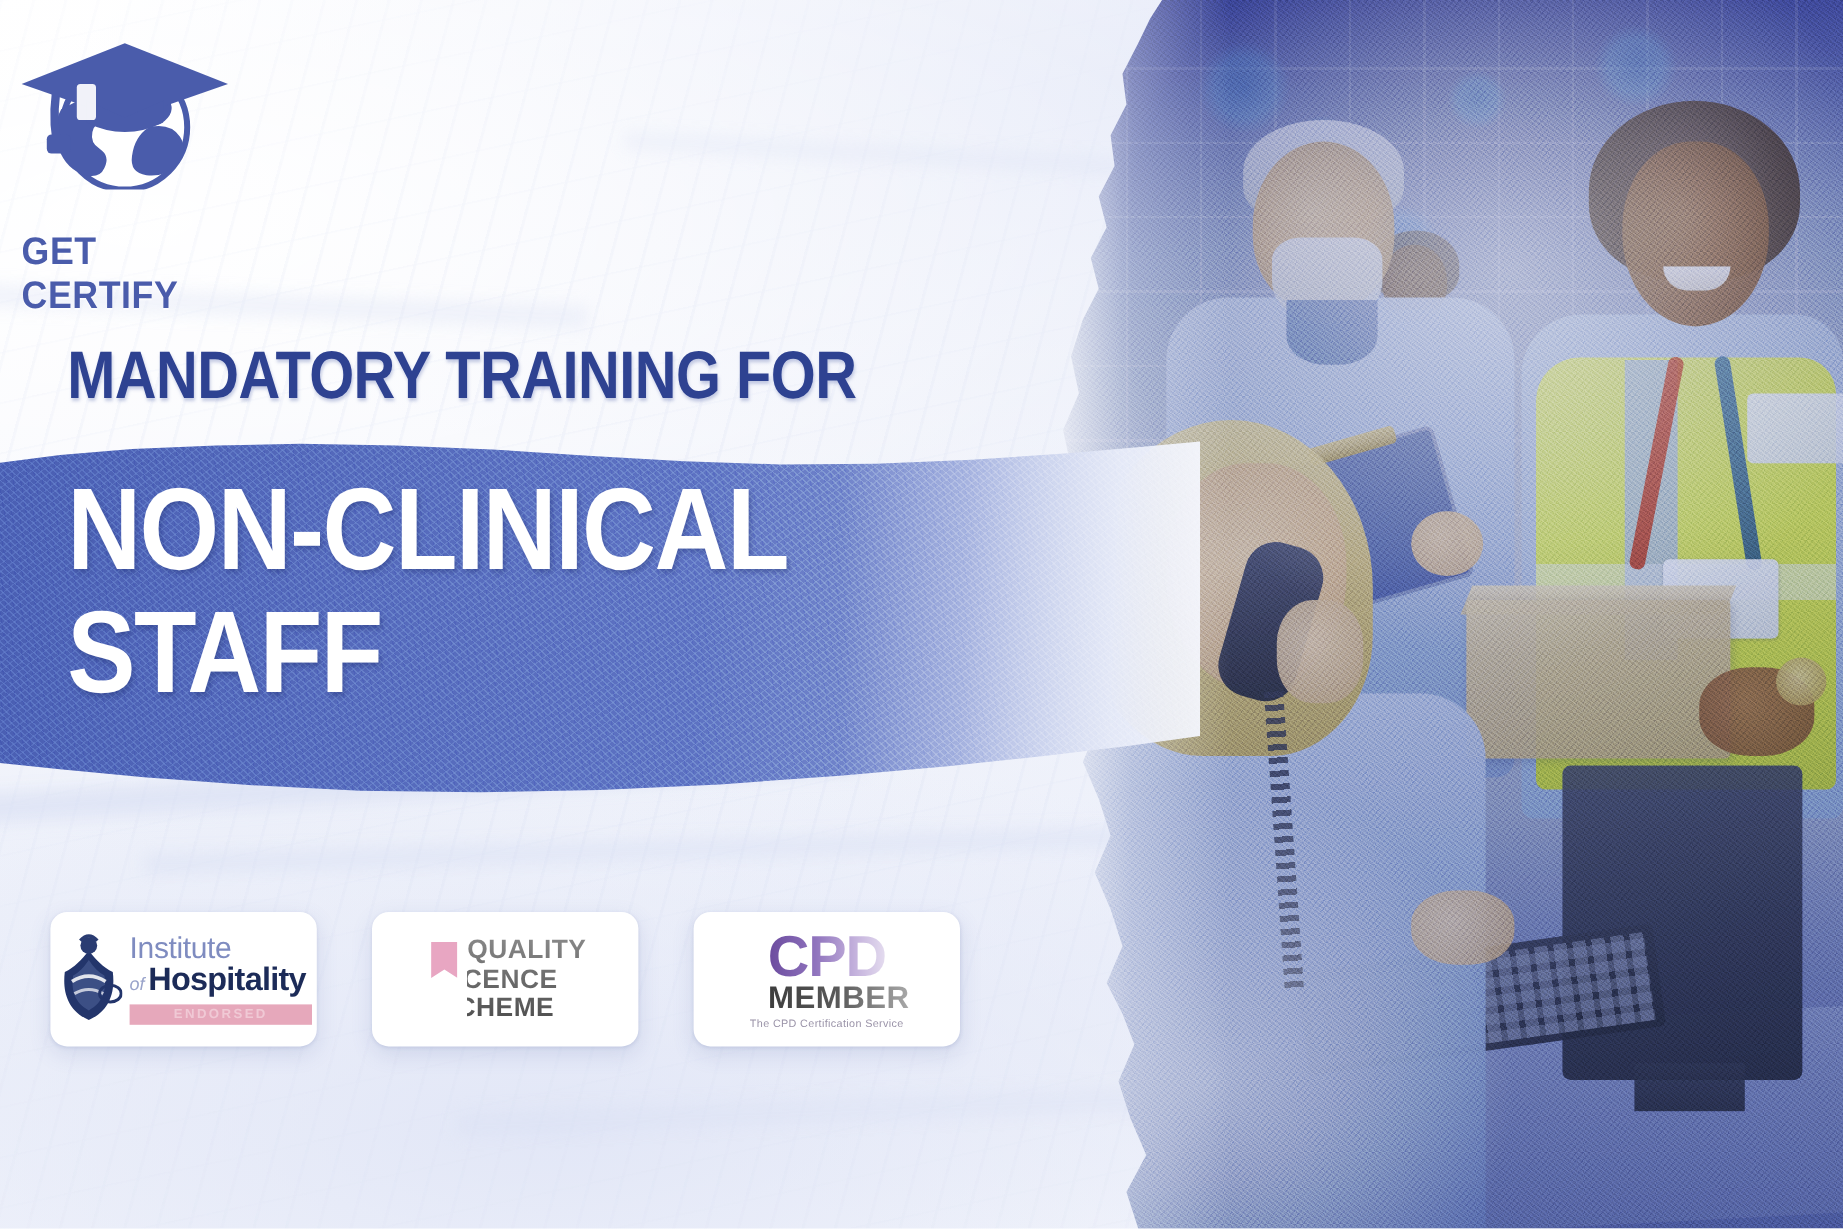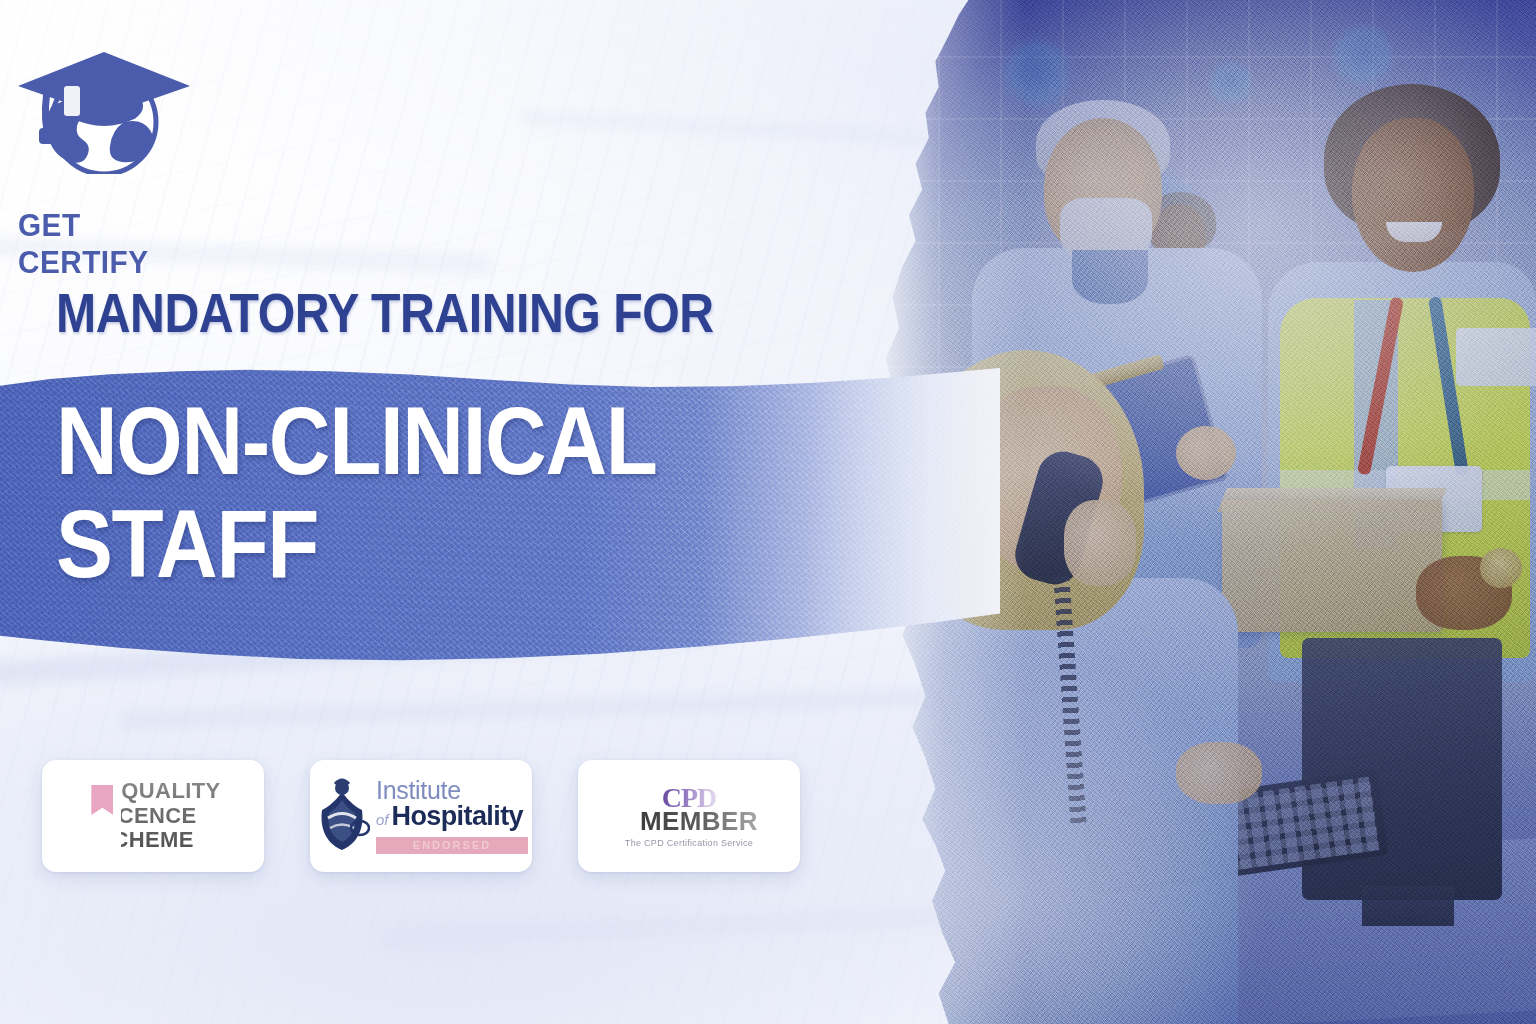--- a/index.html
+++ b/index.html
@@ -217,21 +217,21 @@
       repeating-linear-gradient(37deg, rgba(255,255,255,.35) 0 1px, rgba(0,0,0,0) 1px 3px),
       repeating-linear-gradient(-51deg, rgba(30,44,104,.3) 0 1px, rgba(0,0,0,0) 1px 4px);
     background-size:6px 6px, auto, auto;
   }
   .ph-edgefade{
     position:absolute;left:0;top:0;width:150px;height:100%;pointer-events:none;
     background:linear-gradient(90deg, rgba(246,247,252,.92) 0%, rgba(246,247,252,.35) 45%, rgba(246,247,252,0) 100%);
   }
 
   
-  .logo{position:absolute;left:12px;top:44px;width:210px;height:180px;}
+  .logo{position:absolute;left:12px;top:28px;width:210px;height:180px;}
   .logo-mark{position:absolute;left:0;top:0;width:190px;height:130px;}
   .logo-text{
     position:absolute;left:6px;top:163px;
     font-family:"Liberation Sans", sans-serif;
     font-weight:bold;font-size:32px;letter-spacing:.5px;
     color:#4a5cab;transform:scaleX(.93);transform-origin:left center;
     text-shadow:0 1px 0 rgba(255,255,255,.7);
   }
 
   
@@ -275,23 +275,23 @@
   .ioh-crest{width:56px;height:76px;position:relative;flex:0 0 auto;}
   .ioh-txt{display:flex;flex-direction:column;line-height:1;}
   .ioh-t1{font-size:25px;color:#7f8cc0;font-family:"Liberation Sans", sans-serif;letter-spacing:-.3px;}
   .ioh-row{display:flex;align-items:baseline;gap:3px;}
   .ioh-of{font-size:15px;color:#9aa4cb;font-style:italic;}
   .ioh-t2{font-size:27px;font-weight:bold;color:#1c2b58;letter-spacing:-.6px;}
   .ioh-end{margin-top:7px;background:#e6a8bb;color:#f0c9d5;font-size:11px;font-weight:bold;
     letter-spacing:2px;text-align:center;padding:3px 0;width:152px;align-self:flex-end;}
   
   .cpd{display:flex;flex-direction:column;align-items:center;line-height:1;}
-  .cpd-t1{font-size:28px;font-weight:bold;letter-spacing:-1px;
+  .cpd-t1{font-size:48px;font-weight:bold;letter-spacing:-1px;
     background:linear-gradient(90deg,#6b4b9e 0%,#8f73bd 40%,#c5b3dd 75%,#e4dcef 100%);
-    -webkit-background-clip:text;background-clip:text;color:transparent;font-family:Liberation Serif, serif;}
+    -webkit-background-clip:text;background-clip:text;color:transparent;}
   .cpd-t2{font-size:26px;font-weight:bold;color:#4a4a4a;letter-spacing:.4px;margin-top:-4px;
     background:linear-gradient(90deg,#3d3d3d 0%,#5a5a5a 50%,#a9a9a9 100%);
     -webkit-background-clip:text;background-clip:text;color:transparent;margin-left:20px;}
   .cpd-t3{font-size:9px;color:#9a93a8;margin-top:5px;letter-spacing:.3px;filter:blur(.35px);}
 
   .bcard, .qls-lines, .ioh-t1, .ioh-t2, .cpd-t1, .cpd-t2 { -webkit-font-smoothing:antialiased; }
 </style>
 </head>
 <body>
 
@@ -394,31 +394,20 @@
     <div class="logo-text">GET CERTIFY</div>
   </div>
 
   <div class="kicker">MANDATORY TRAINING FOR</div>
   <div class="headline">
     <span class="l1">NON-CLINICAL</span>
     <span class="l2">STAFF</span>
   </div>
 
   <div class="badges">
-
-    <div class="bcard">
-      <div class="qls">
-        <div class="qls-ribbon"></div>
-        <div class="qls-lines">
-          <span class="ln1">QUALITY</span>
-          <span class="ln2">LICENCE</span>
-          <span class="ln3">SCHEME</span>
-        </div>
-      </div>
-    </div>
 
     <div class="bcard">
       <div class="ioh">
         <svg class="ioh-crest" viewBox="0 0 56 76">
           <path d="M28 72 C10 64 6 48 8 32 C16 28 22 22 28 14 C34 22 40 28 48 32 C50 48 46 64 28 72 Z" fill="#23356b"></path>
           <path d="M28 64 C16 58 13 46 15 35 C20 32 24 28 28 22 C32 28 36 32 41 35 C43 46 40 58 28 64 Z" fill="#3f5288" opacity=".9"></path>
           <circle cx="28" cy="10" r="7" fill="#2a3c72"></circle>
           <path d="M21 6 q7 -8 14 0" stroke="#2a3c72" stroke-width="3" fill="none"></path>
           <path d="M14 40 q14 -9 28 0" stroke="#ffffff" stroke-width="3" fill="none" opacity=".85"></path>
           <path d="M16 50 q12 -7 24 0" stroke="#ffffff" stroke-width="2.5" fill="none" opacity=".7"></path>
@@ -429,20 +418,31 @@
           <div class="ioh-row">
             <span class="ioh-of">of</span>
             <span class="ioh-t2">Hospitality</span>
           </div>
           <div class="ioh-end">ENDORSED</div>
         </div>
       </div>
     </div>
 
     <div class="bcard">
+      <div class="qls">
+        <div class="qls-ribbon"></div>
+        <div class="qls-lines">
+          <span class="ln1">QUALITY</span>
+          <span class="ln2">LICENCE</span>
+          <span class="ln3">SCHEME</span>
+        </div>
+      </div>
+    </div>
+
+    <div class="bcard">
       <div class="cpd">
         <div class="cpd-t1">CPD</div>
         <div class="cpd-t2">MEMBER</div>
         <div class="cpd-t3">The CPD Certification Service</div>
       </div>
     </div>
 
   </div>
 
 </div>

